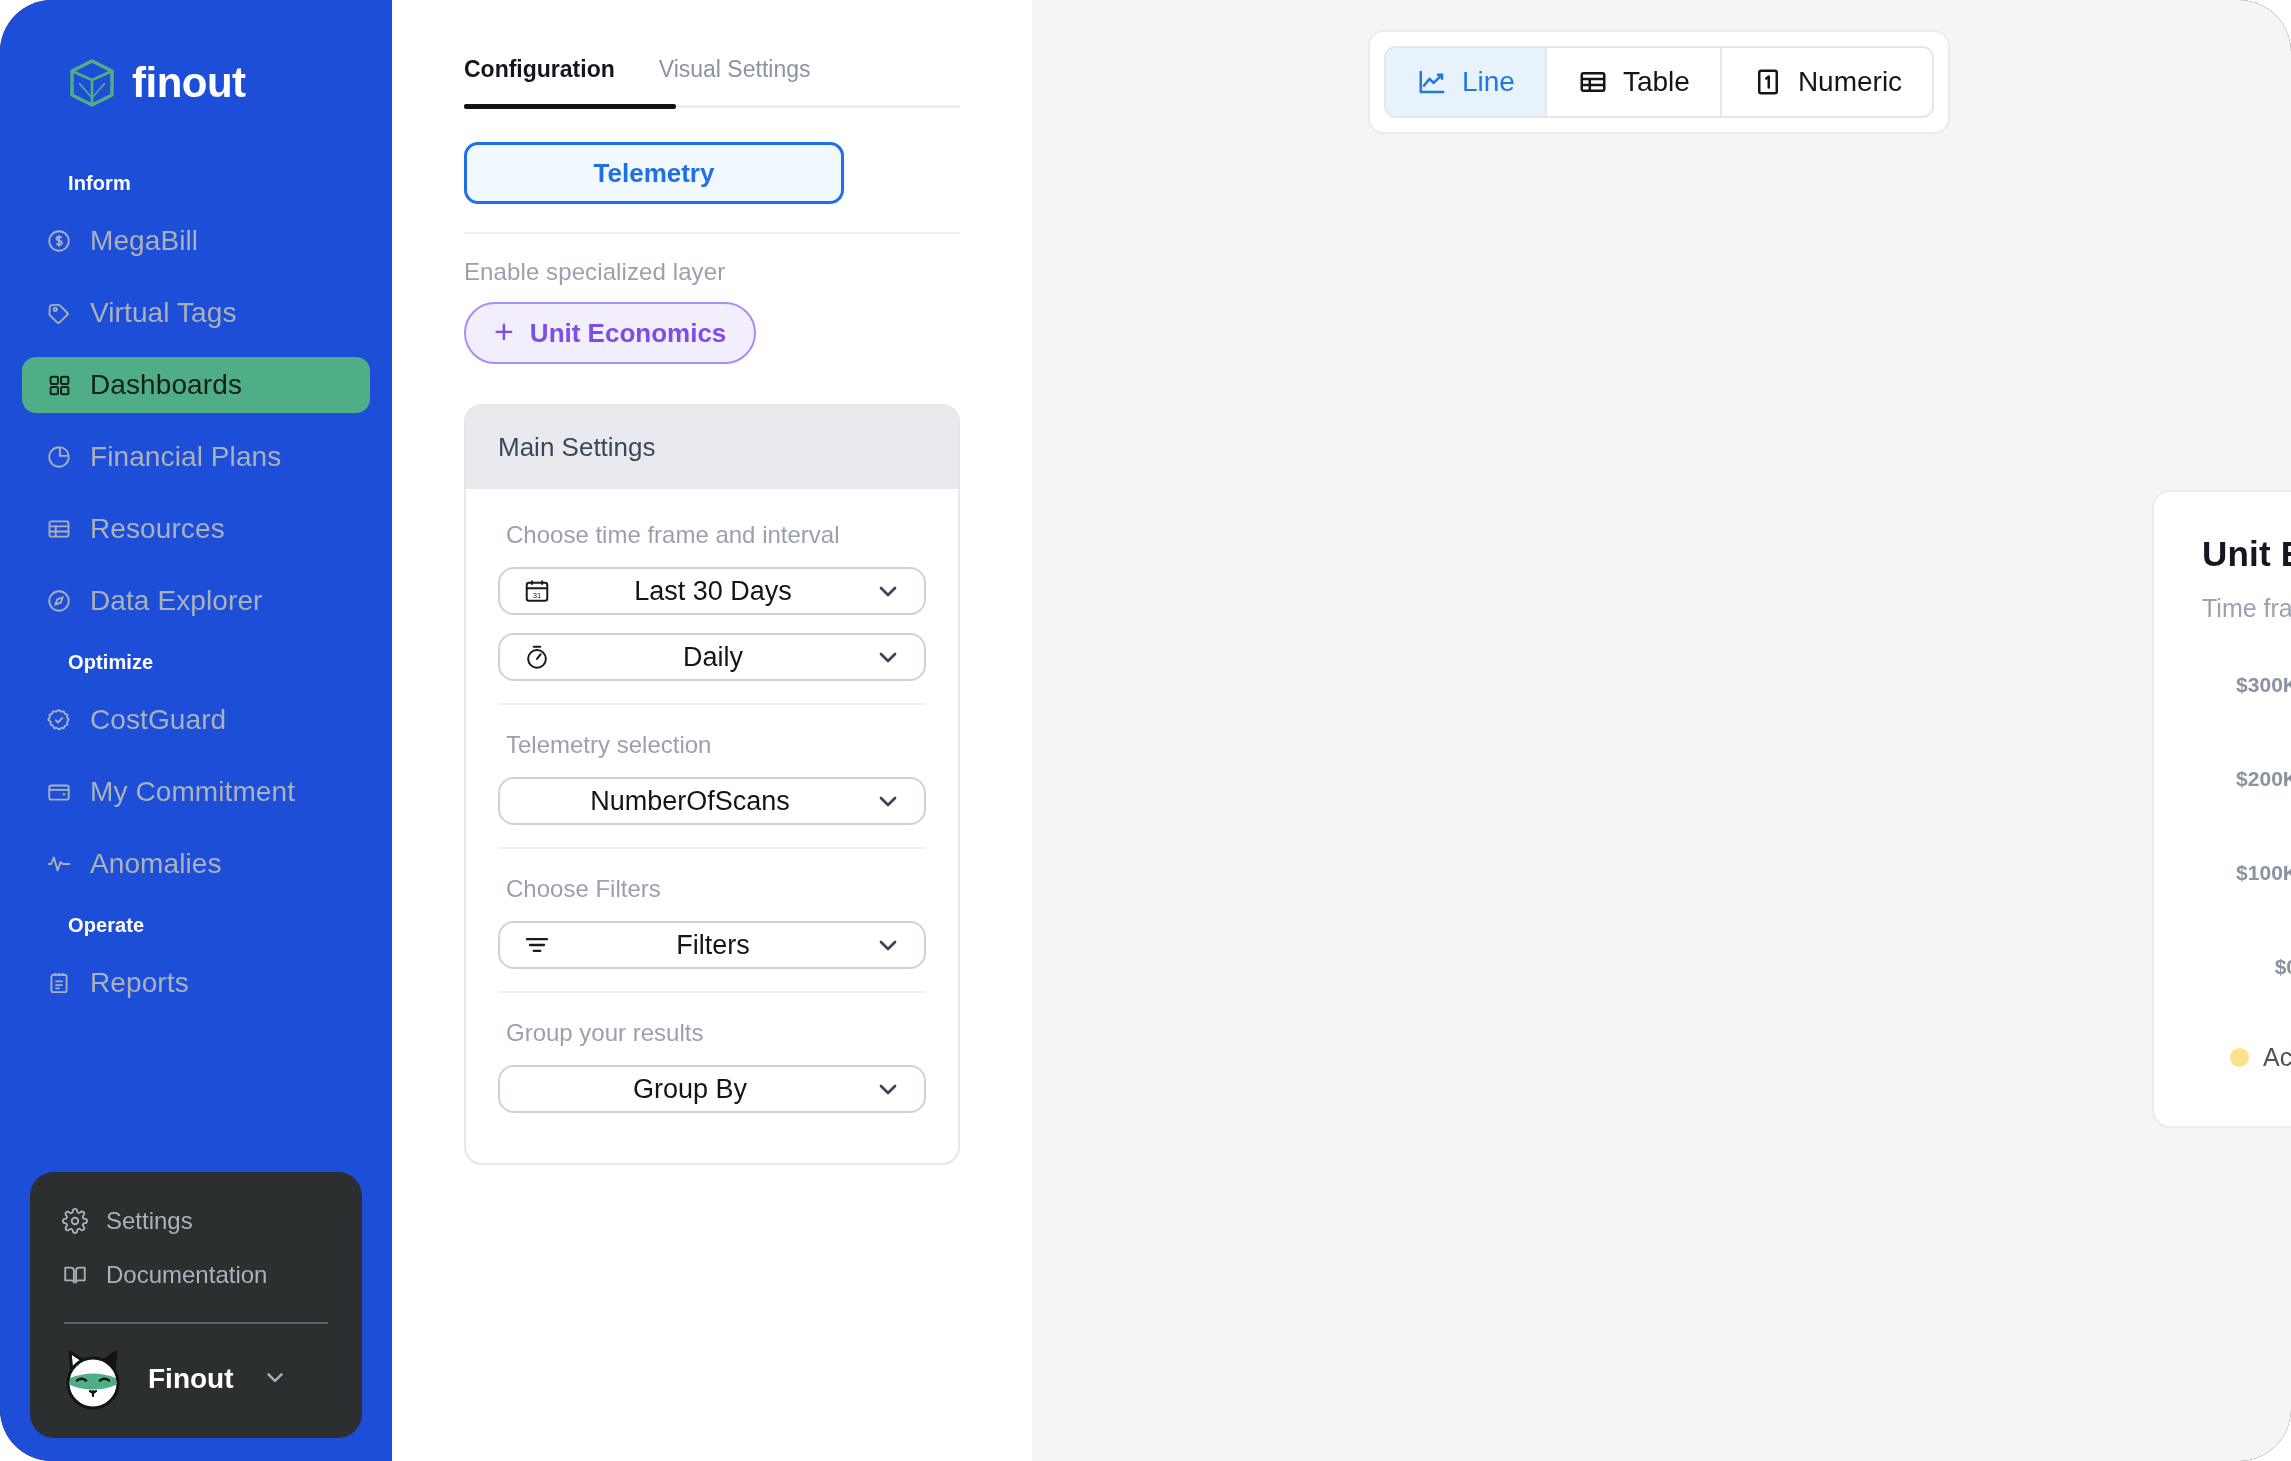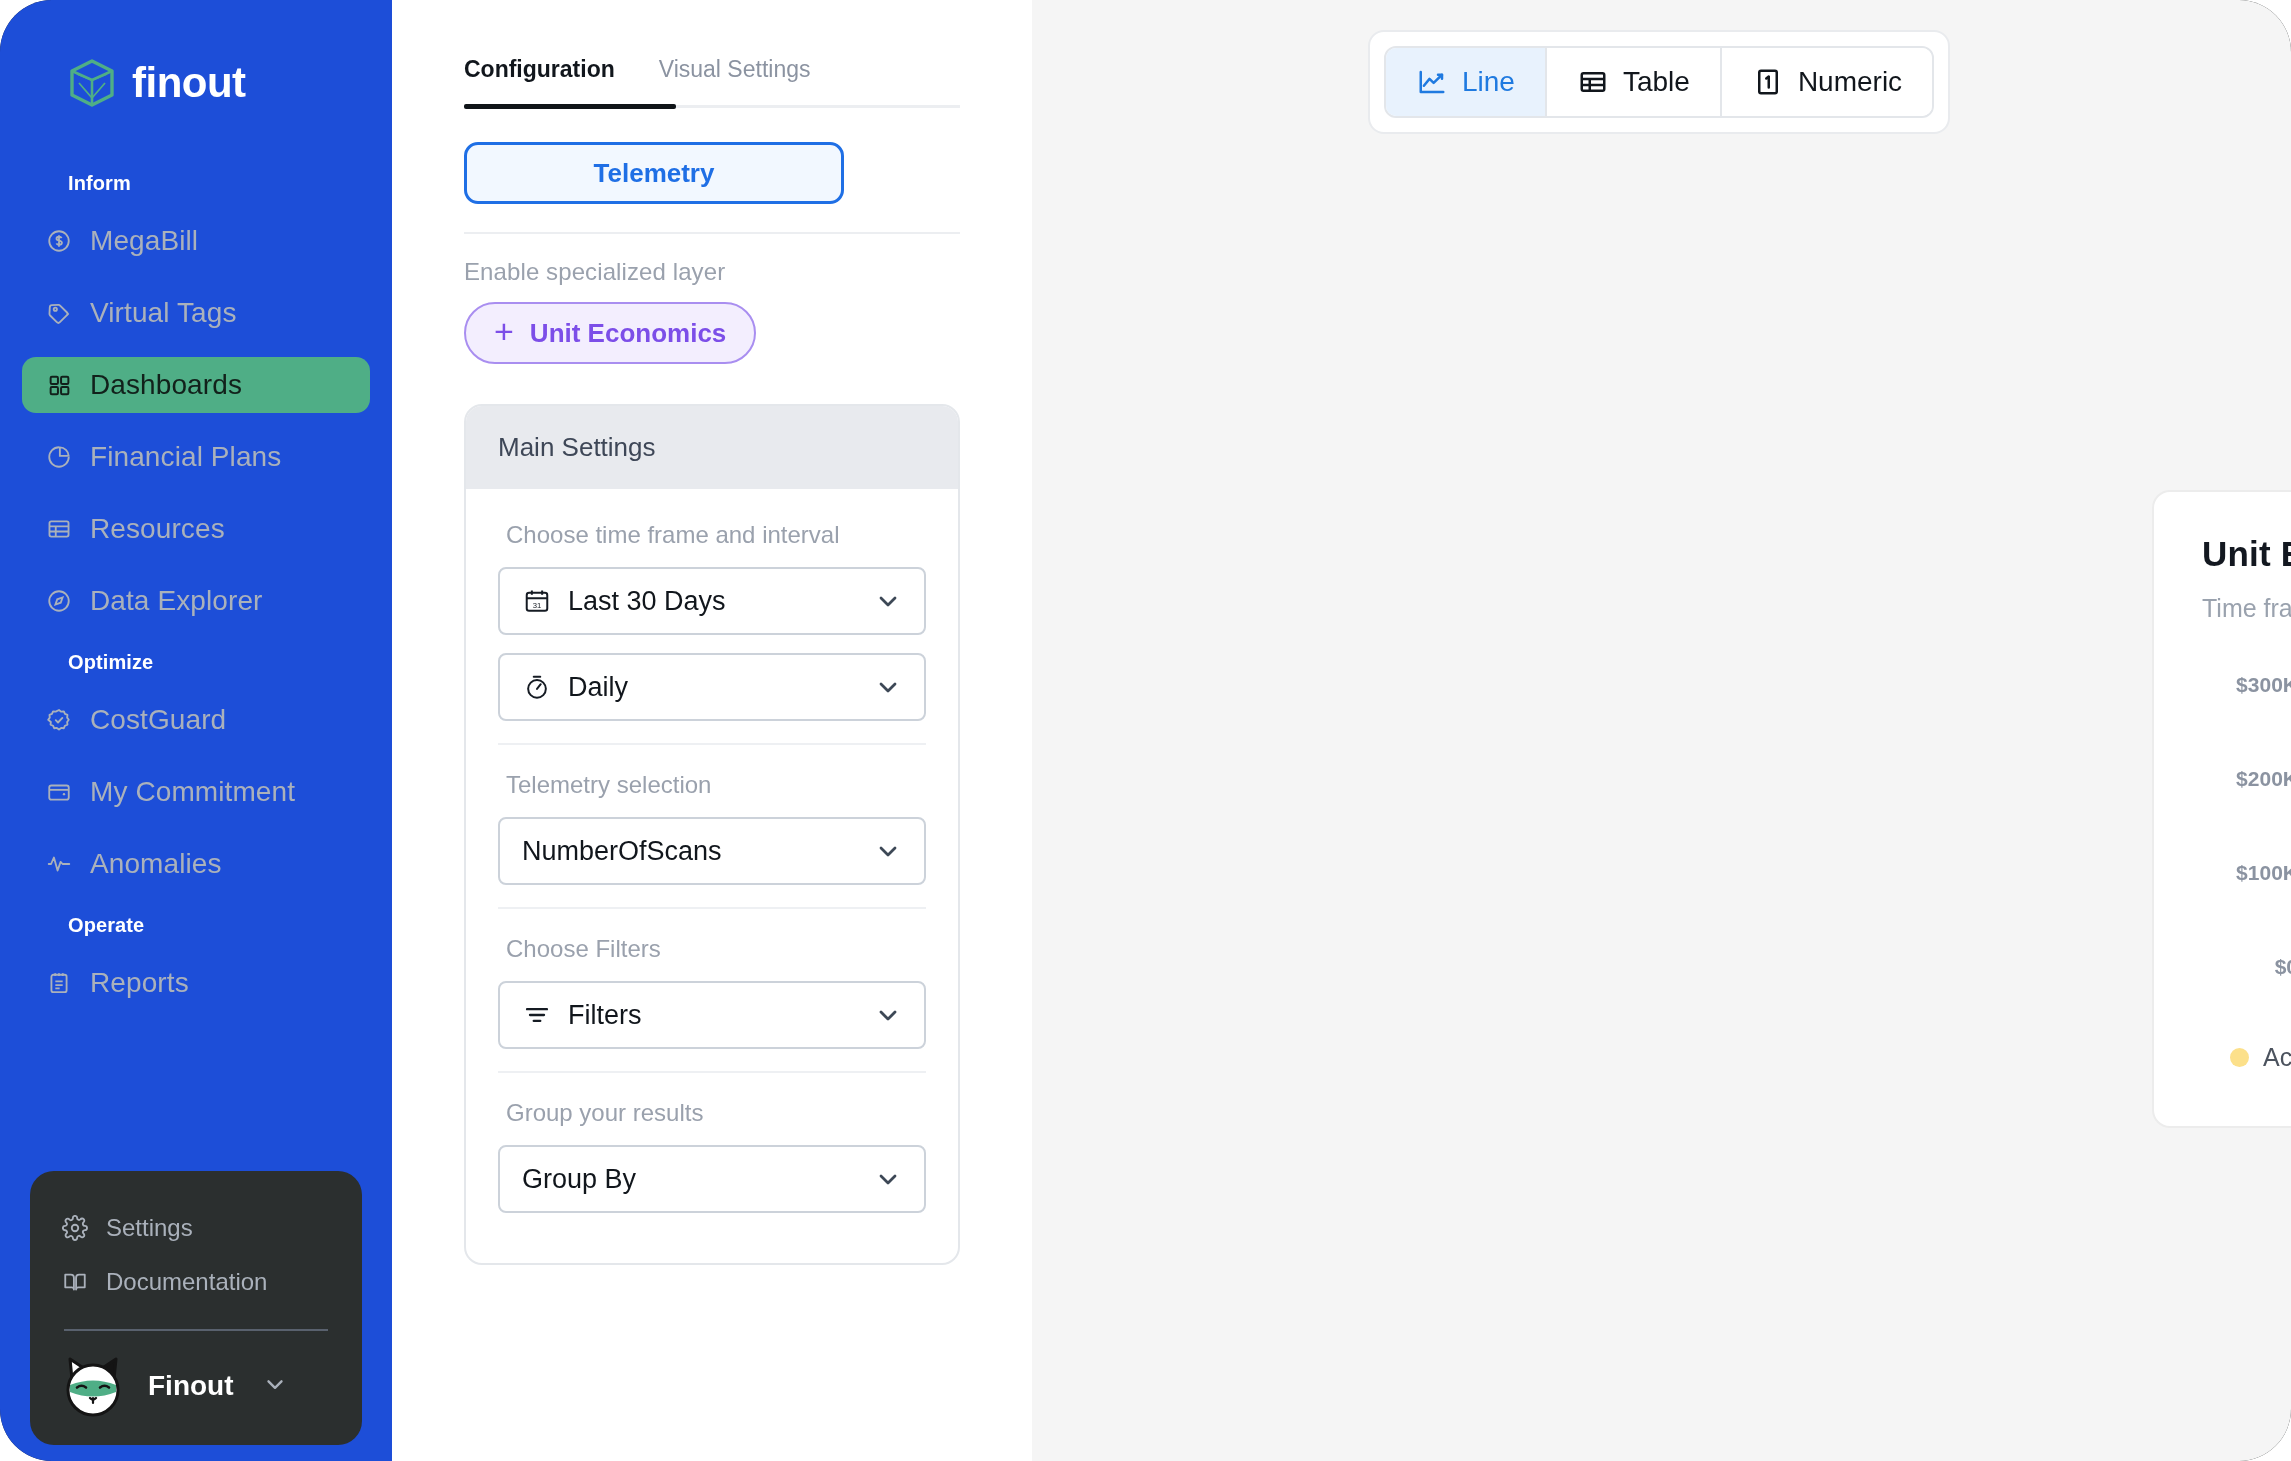--- a/index.html
+++ b/index.html
@@ -53,23 +53,23 @@
     letter-spacing: 0.1px; white-space: nowrap;
   }
   .nav-item .nav-ico { width: 26px; height: 26px; flex: 0 0 26px;
     display: flex; align-items: center; justify-content: center; color: #aab1bb; }
   .nav-item.active { background: #4fae86; }
   .nav-item.active .nav-label { color: #12211b; font-weight: 500; }
   .nav-item.active .nav-ico { color: #12211b; }
 
   
   .bottom-card {
-    position: absolute; left: 30px; right: 30px; bottom: 16px;
+    position: absolute; left: 30px; right: 30px; bottom: 23px;
     background: #2b2f2f; border-radius: 24px;
-    padding: 30px 0 22px 0;
+    padding: 22px 0 22px 0;
   }
   .bc-item {
     display: flex; align-items: center; gap: 18px;
     height: 54px; padding-left: 32px; cursor: pointer;
   }
   .bc-item .nav-label { color: #aab1bb; font-size: 24px; }
   .bc-item .nav-ico { width: 26px; height: 26px; flex: 0 0 26px;
     display:flex; align-items:center; justify-content:center; color:#aab1bb; }
   .bc-divider { height: 2px; background: #59616e; margin: 20px 34px 8px 34px; }
   .acct-row {
@@ -130,23 +130,24 @@
     background: #ffffff; overflow: hidden;
   }
   .settings-head {
     background: #e8eaee; padding: 26px 32px;
     color: #3e4757; font-size: 26px; font-weight: 500;
   }
   .settings-body { padding: 32px 32px 32px 32px; }
   .sb-label { color: #9aa1ad; font-size: 24px; margin-bottom: 18px; margin-left: 8px; }
   .dd {
     display: flex; align-items: center; gap: 16px;
-    height: 68px; border: 2px solid #ccd2da; border-radius: 8px;
+    height: 48px; border: 2px solid #ccd2da; border-radius: 16px;
     padding: 0 22px; margin-bottom: 18px; cursor: pointer;
     background: #fff;
+    text-align: center;
   }
   .dd .dd-ico { width: 30px; height: 30px; flex: 0 0 30px;
     display:flex; align-items:center; justify-content:center; color:#151b23; }
   .dd .dd-val { color: #11161c; font-size: 27px; flex: 1; }
   .dd .dd-caret { color: #3d4856; display:flex; }
   .sb-sep { height: 2px; background: #eef0f3; margin: 22px 0 26px 0; }
 
   
   .main {
     flex: 1; background: #f5f5f5;

